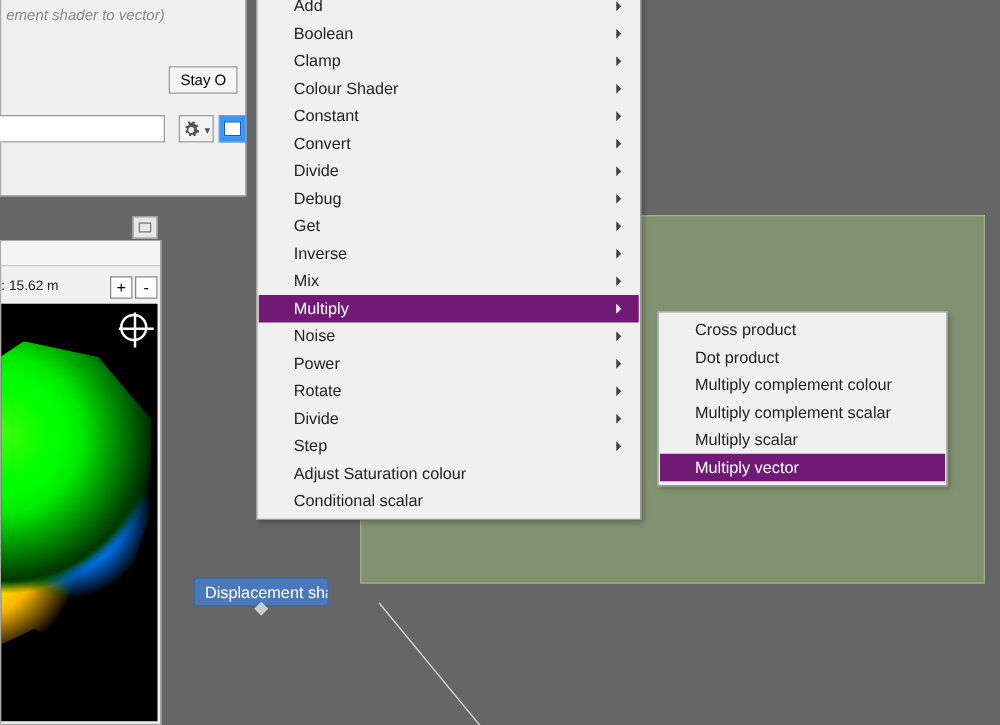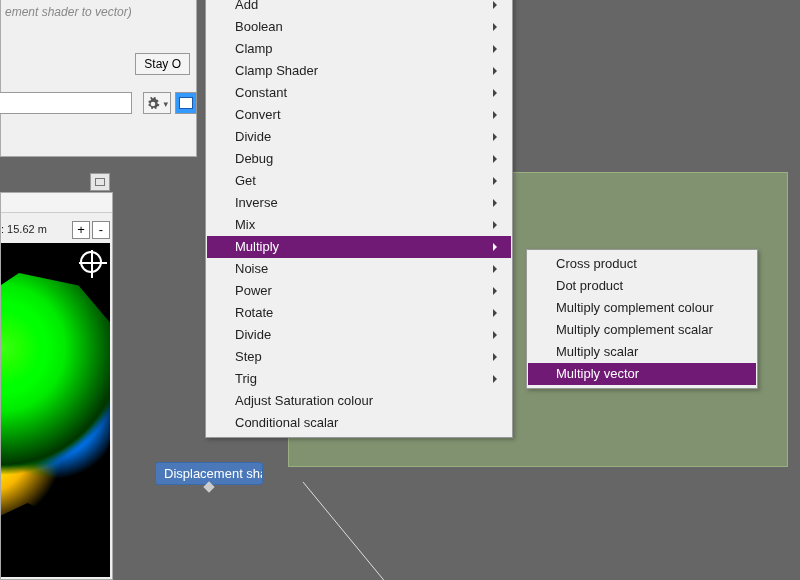--- a/index.html
+++ b/index.html
@@ -16,21 +16,21 @@
   .search-input { position: absolute; left: -60px; top: 107px; width: 191px; height: 22px;
                   border:1px solid #999; background:#fff; padding:0 4px; }
   .cfg-btn { position: absolute; left: 142px; top: 107px; width: 28px; height: 22px;
              border:1px solid #999; background:#f4f4f4; text-align:center; line-height:20px; }
   .cfg-btn svg { vertical-align: middle; }
   .preview-toggle { position: absolute; left: 174px; top: 107px; width: 22px; height: 22px;
              border:1px solid #999; background:#3399ff; }
 
   
   .preview {
-    position: absolute; left: 0; top: 192px; width: 113px; height: 388px;
+    position: absolute; left: 0; top: 192px; width: 129px; height: 388px;
     background: #f0f0f0; border:1px solid #aaa;
   }
   .preview .toolbar { position:absolute; left:0; top:0; right:0; height:20px;
                       background:#f4f4f4; border-bottom:1px solid #ccc; }
   .preview .maxbtn { position:absolute; right:2px; top:-20px; width:20px; height:18px;
                      border:1px solid #999; background:#e6e6e6; }
   .preview .stat { position:absolute; left:0; top:30px; font-size:11px; color:#222; }
   .preview .plus, .preview .minus {
     width:18px; height:18px; border:1px solid #888; background:#fff;
     text-align:center; line-height:14px; font-size:13px;
@@ -132,35 +132,34 @@
   <span class="portdot" style="left:92px; top:326px;"></span>
   <svg class="wire">
       <line x1="0" y1="0" x2="210" y2="255"></line>
     </svg>
 </div>
 
 <div class="menu main" id="main-menu">
     <div class="item has-sub">Add</div>
     <div class="item has-sub">Boolean</div>
     <div class="item has-sub">Clamp</div>
-    <div class="item has-sub">Clamp Shader</div>
+    <div class="item has-sub">Colour Shader</div>
     <div class="item has-sub">Constant</div>
     <div class="item has-sub">Convert</div>
     <div class="item has-sub">Divide</div>
     <div class="item has-sub">Debug</div>
     <div class="item has-sub">Get</div>
     <div class="item has-sub">Inverse</div>
     <div class="item has-sub">Mix</div>
     <div class="item has-sub hl">Multiply</div>
     <div class="item has-sub">Noise</div>
     <div class="item has-sub">Power</div>
     <div class="item has-sub">Rotate</div>
     <div class="item has-sub">Divide</div>
     <div class="item has-sub">Step</div>
-    <div class="item has-sub">Trig</div>
     <div class="item">Adjust Saturation colour</div>
     <div class="item">Conditional scalar</div>
   </div>
 
 <div class="menu sub" id="sub-menu">
     <div class="item">Cross product</div>
     <div class="item">Dot product</div>
     <div class="item">Multiply complement colour</div>
     <div class="item">Multiply complement scalar</div>
     <div class="item">Multiply scalar</div>

